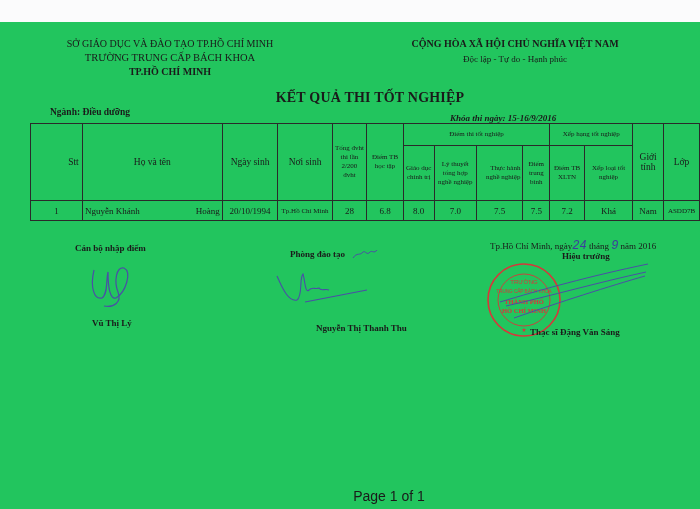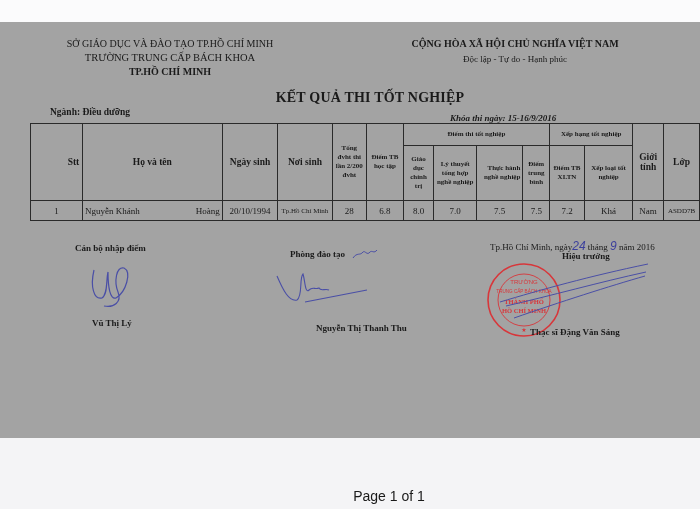--- a/index.html
+++ b/index.html
@@ -3,21 +3,21 @@
 <meta charset="utf-8">
 <style>
   html, body { margin: 0; padding: 0; }
   body {
     width: 700px; height: 509px; overflow: hidden;
     background: #f4f4f6;
     font-family: "Liberation Serif", "DejaVu Serif", serif;
     color: #1a1a1a;
     position: relative;
   }
-  .page { position: absolute; left: 0; top: 0; width: 700px; height: 438px; background: #a3a3a3; }
+  .page { position: absolute; left: 0; top: 0; width: 700px; height: 509px; background: #22c55e; }
   .topstrip { position: absolute; left: 0; top: 0; width: 700px; height: 22px; background: #fbfbfc; }
   .abs { position: absolute; }
   .hdr-left { left: 40px; top: 37px; width: 260px; text-align: center; font-size: 10.5px; line-height: 14px; }
   .hdr-left .l1 { font-size: 10px; }
   .hdr-left .l2 { font-size: 10.5px; }
   .hdr-left .l3 { font-size: 10px; font-weight: bold; }
   .hdr-right { left: 400px; top: 38px; width: 230px; text-align: center; }
   .hdr-right .r1 { font-size: 10px; font-weight: bold; }
   .hdr-right .r2 { font-size: 9px; margin-top: 5px; }
   .title { left: 260px; top: 90px; width: 220px; text-align: center; font-size: 14px; font-weight: bold; letter-spacing: 0.2px; }
@@ -26,32 +26,32 @@
 
   table.grid {
     position: absolute; left: 30px; top: 123px;
     border-collapse: collapse;
     font-size: 8px;
   }
   table.grid td, table.grid th {
     border: 1px solid #2a2a2a;
     text-align: center; vertical-align: middle;
     padding: 0 2px;
-    font-weight: bold;
+    font-weight: normal;
   }
   table.grid th.big { font-size: 9.5px; }
   table.grid th.sm { font-size: 7px; line-height: 9px; }
   table.grid td { font-weight: normal; font-size: 9px; height: 19px; }
   table.grid td.small { font-size: 7px; }
   .name-cell { display: flex; justify-content: space-between; text-align: left; }
 
   .sig-label { font-size: 9px; font-weight: bold; }
   .sig-name { font-size: 9px; font-weight: bold; }
   .date-line { font-size: 9px; }
-  .handwrite { color: #3b3f9c; font-style: italic; font-size: 12px; font-family: Liberation Sans, sans-serif; }
+  .handwrite { color: #3b3f9c; font-style: italic; font-size: 12px; font-family: Liberation Mono, monospace; }
   .footer { left: 0; top: 488px; width: 700px; text-align: center; font-family: "Liberation Sans", sans-serif; font-size: 14px; margin-left: 39px; }
 </style>
 </head>
 <body>
 
 <div class="page">
   <div class="topstrip"></div>
 
   <div class="abs hdr-left">
     <div class="l1">SỞ GIÁO DỤC VÀ ĐÀO TẠO TP.HỒ CHÍ MINH</div>

